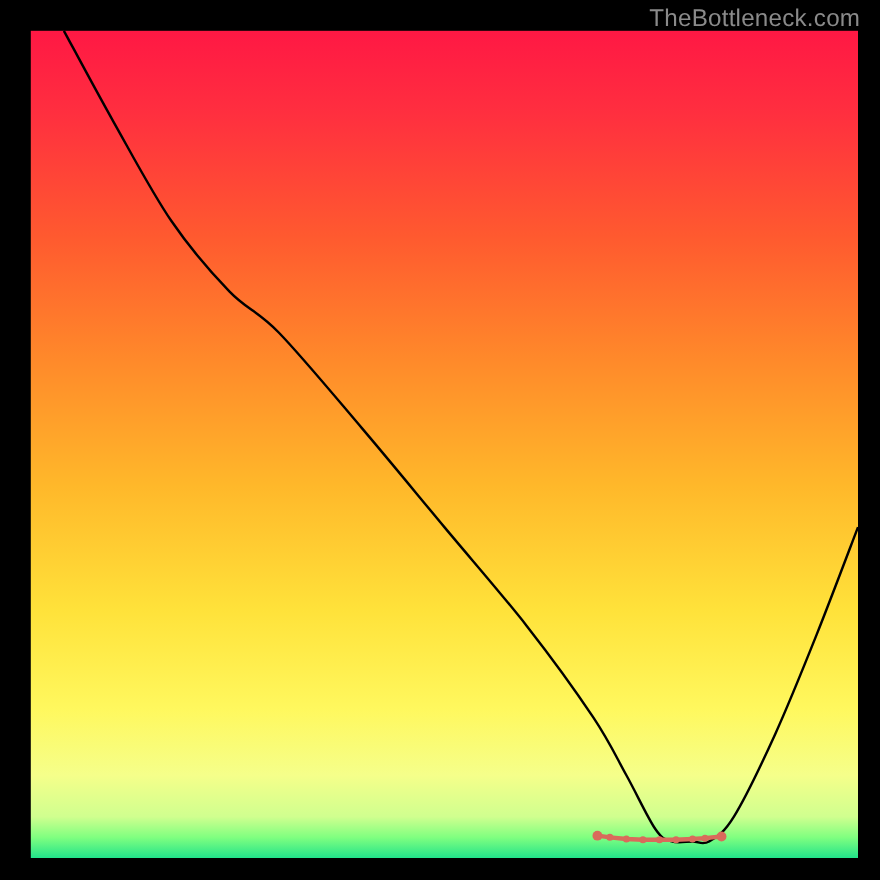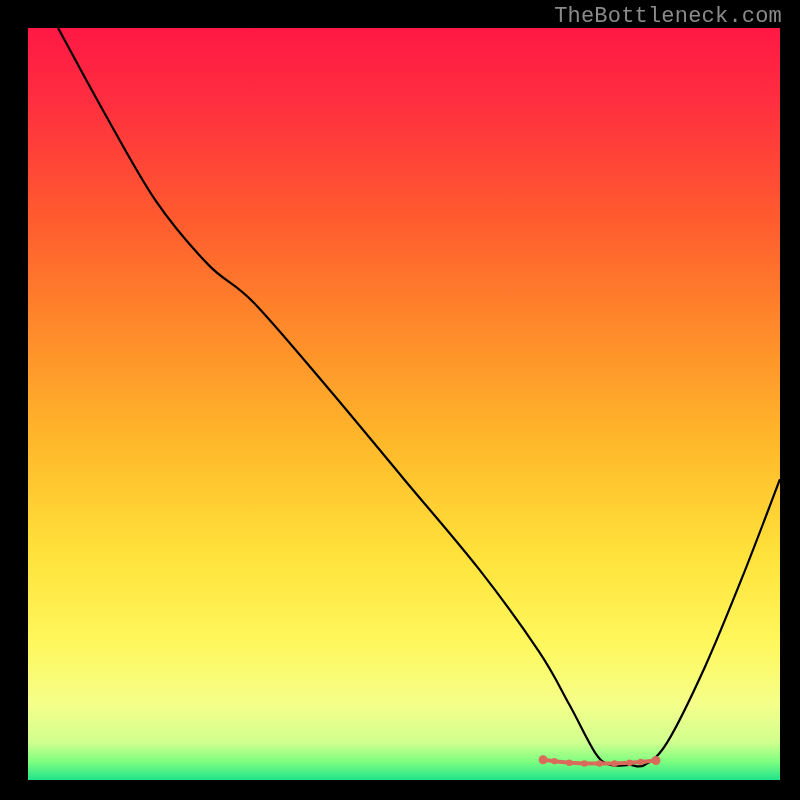--- a/index.html
+++ b/index.html
@@ -12,21 +12,21 @@
   }
   .container {
     position: relative;
     width: 800px;
     height: 800px;
   }
   .watermark {
     position: absolute;
     top: 4px;
     right: 18px;
-    font-family: Liberation Mono, monospace;
+    font-family: Liberation Sans, sans-serif;
     font-size: 22px;
     color: #8a8a8a;
     z-index: 10;
     letter-spacing: 0.2px;
     text-align: right;
   }
   svg {
     display: block;
   }
 </style>

